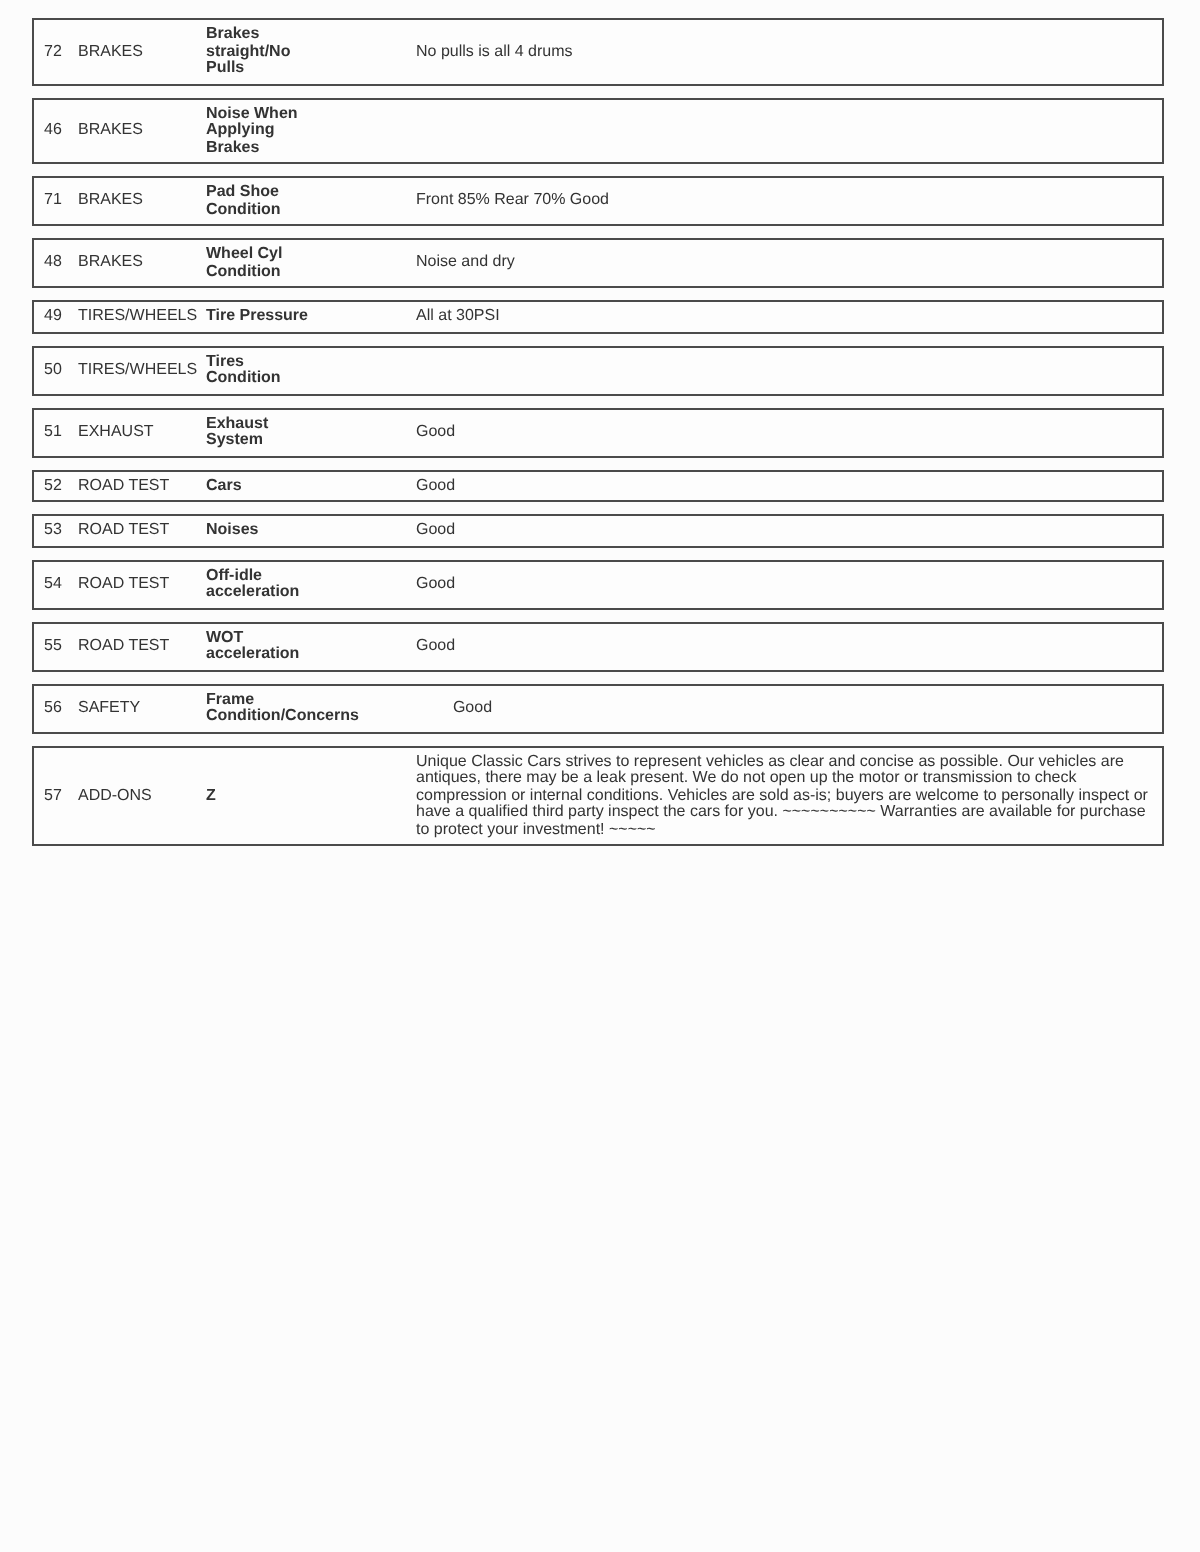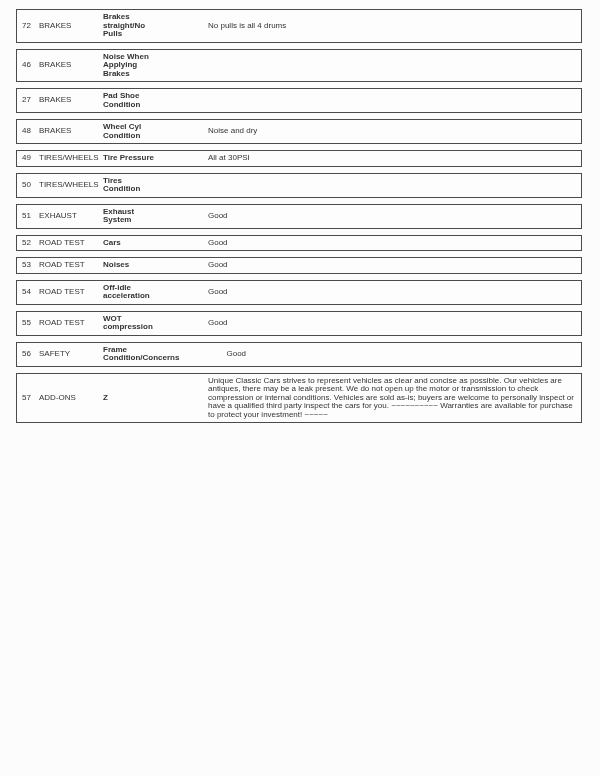--- a/index.html
+++ b/index.html
@@ -70,24 +70,25 @@
 
   <div class="insp-row">
     <span class="c-num">46</span>
     <span class="c-cat">BRAKES</span>
     <span class="c-item">Noise When
 Applying
 Brakes</span>
   </div>
 
   <div class="insp-row">
-    <span class="c-num">27</span>
+    <span class="c-num">71</span>
     <span class="c-cat">BRAKES</span>
     <span class="c-item">Pad Shoe
 Condition</span>
+    <span class="c-val">Front 85% Rear 70% Good</span>
   </div>
 
   <div class="insp-row">
     <span class="c-num">48</span>
     <span class="c-cat">BRAKES</span>
     <span class="c-item">Wheel Cyl
 Condition</span>
     <span class="c-val">Noise and dry</span>
   </div>
 
@@ -132,21 +133,21 @@
     <span class="c-cat">ROAD TEST</span>
     <span class="c-item">Off-idle
 acceleration</span>
     <span class="c-val">Good</span>
   </div>
 
   <div class="insp-row">
     <span class="c-num">55</span>
     <span class="c-cat">ROAD TEST</span>
     <span class="c-item">WOT
-compression</span>
+acceleration</span>
     <span class="c-val">Good</span>
   </div>
 
   <div class="insp-row">
     <span class="c-num">56</span>
     <span class="c-cat">SAFETY</span>
     <span class="c-item">Frame
 Condition/Concerns</span>
     <span class="c-val">Good</span>
   </div>

